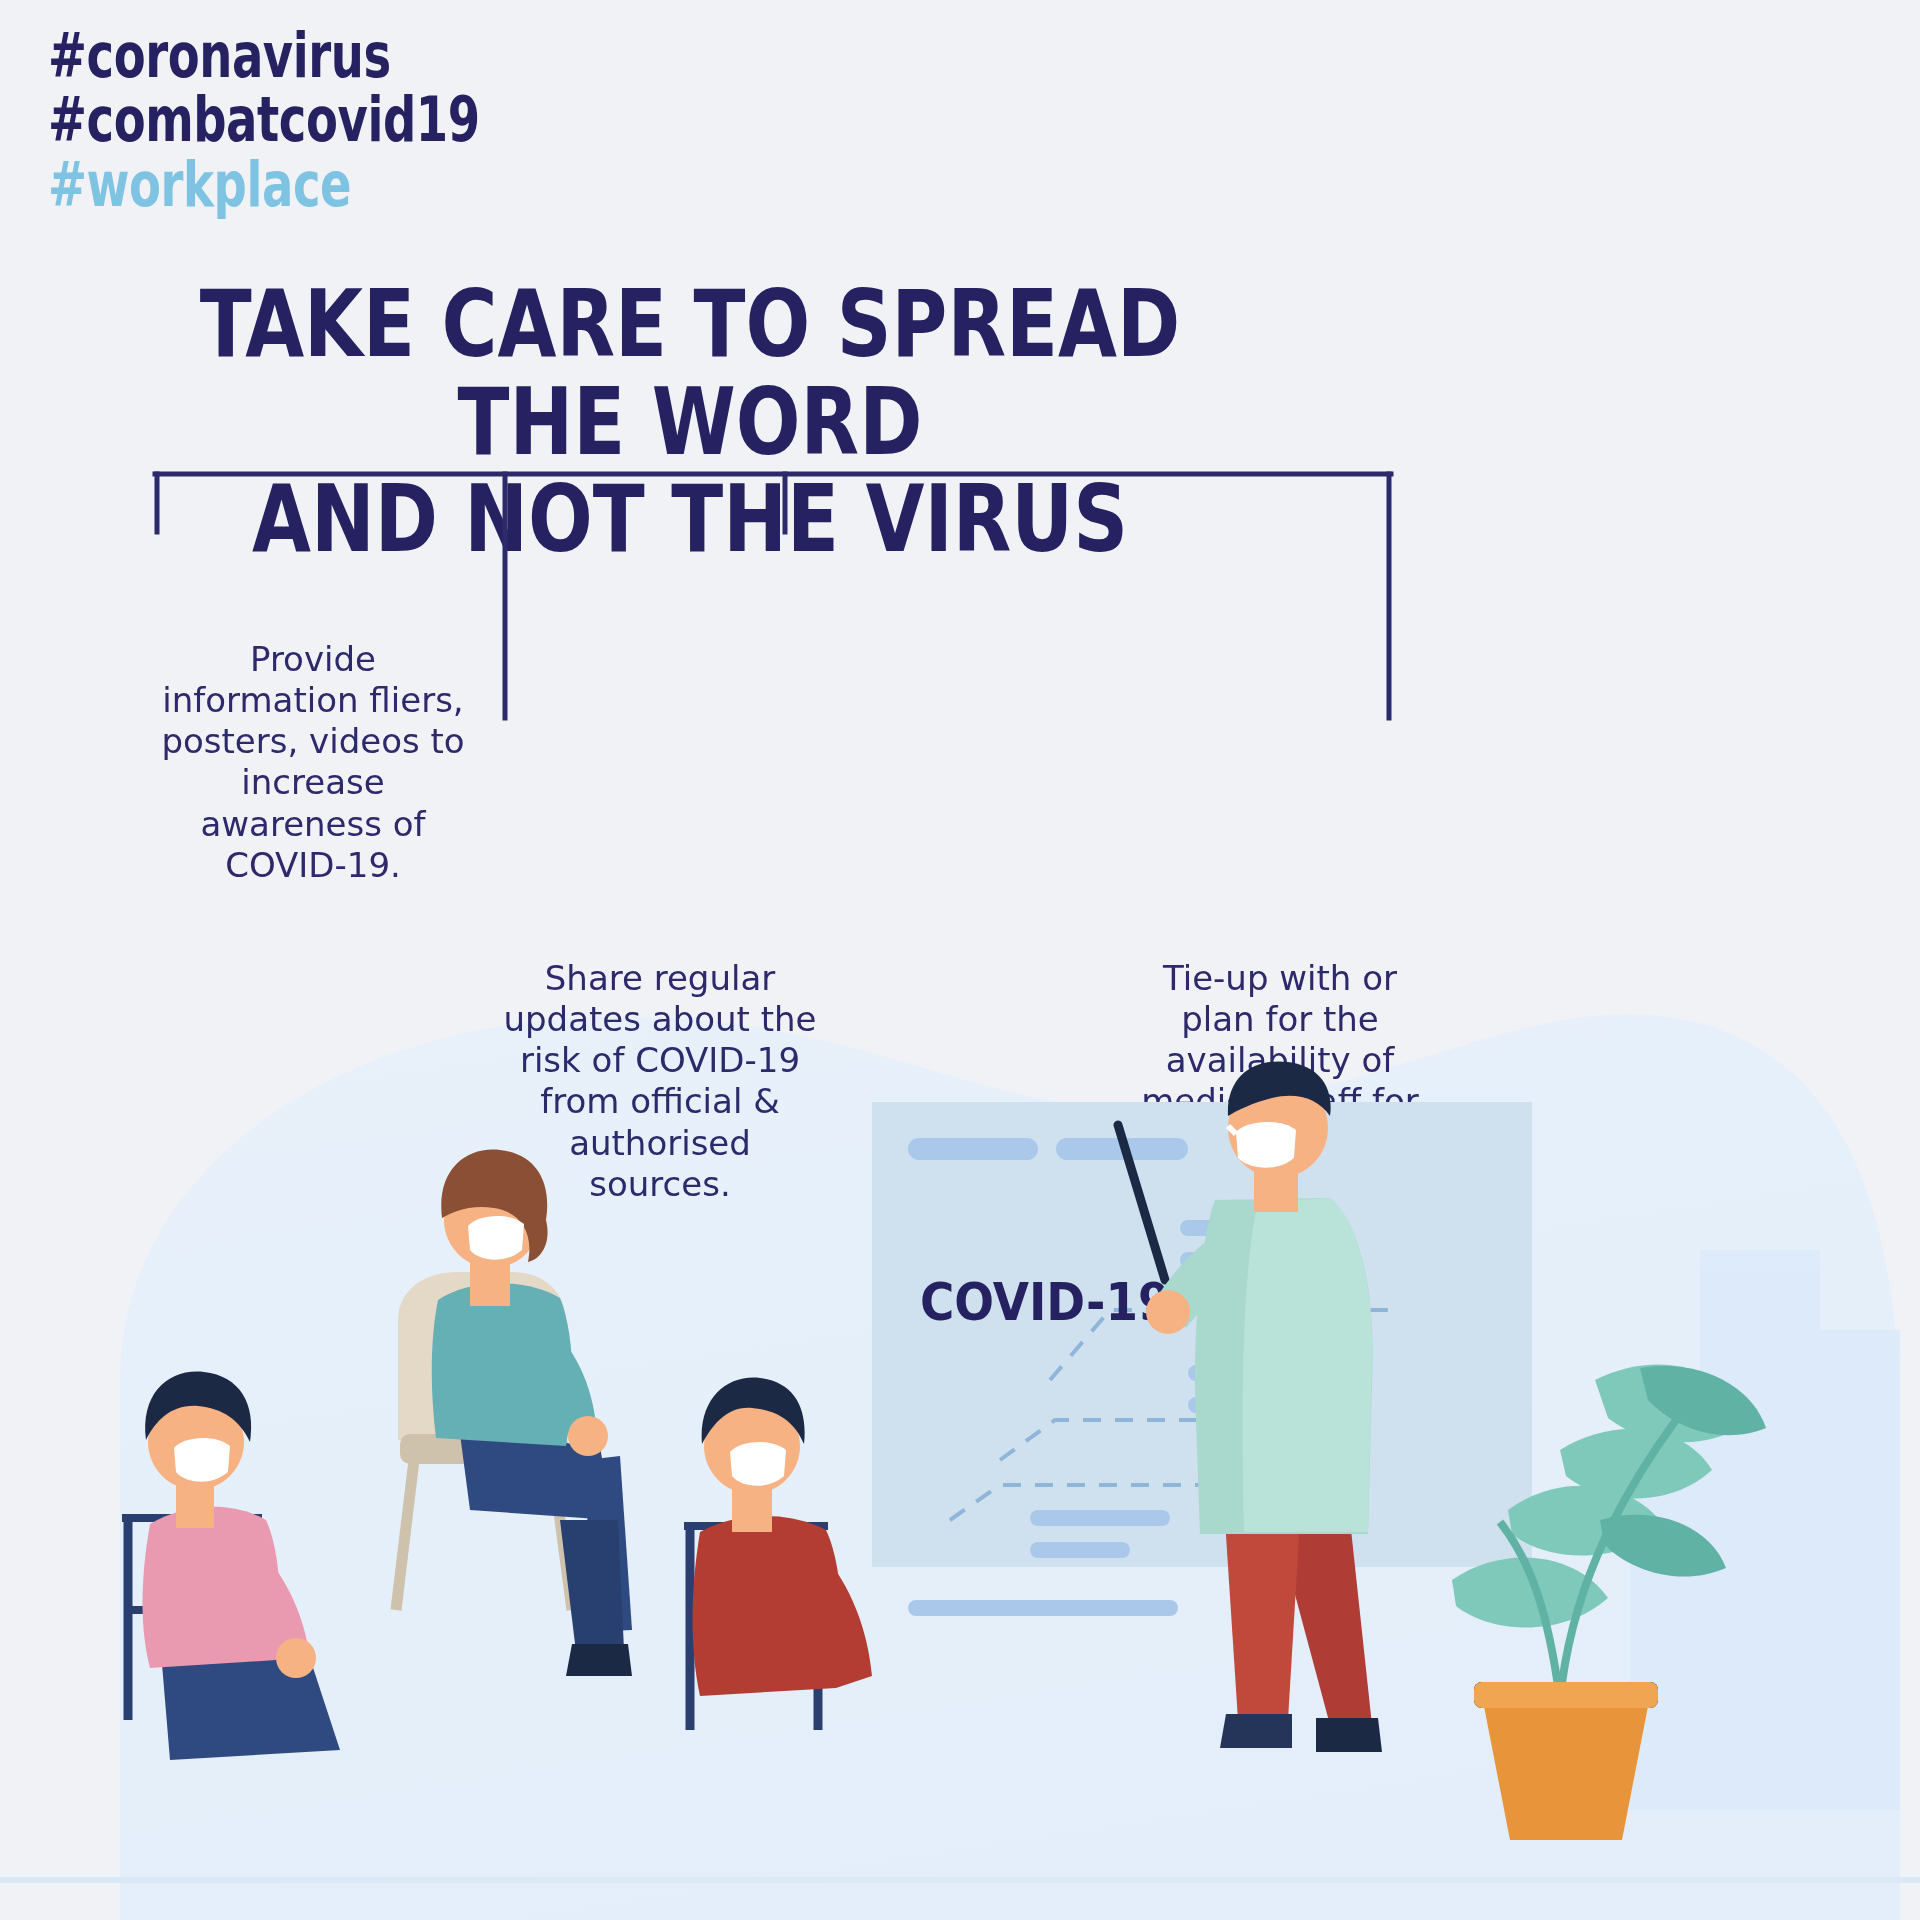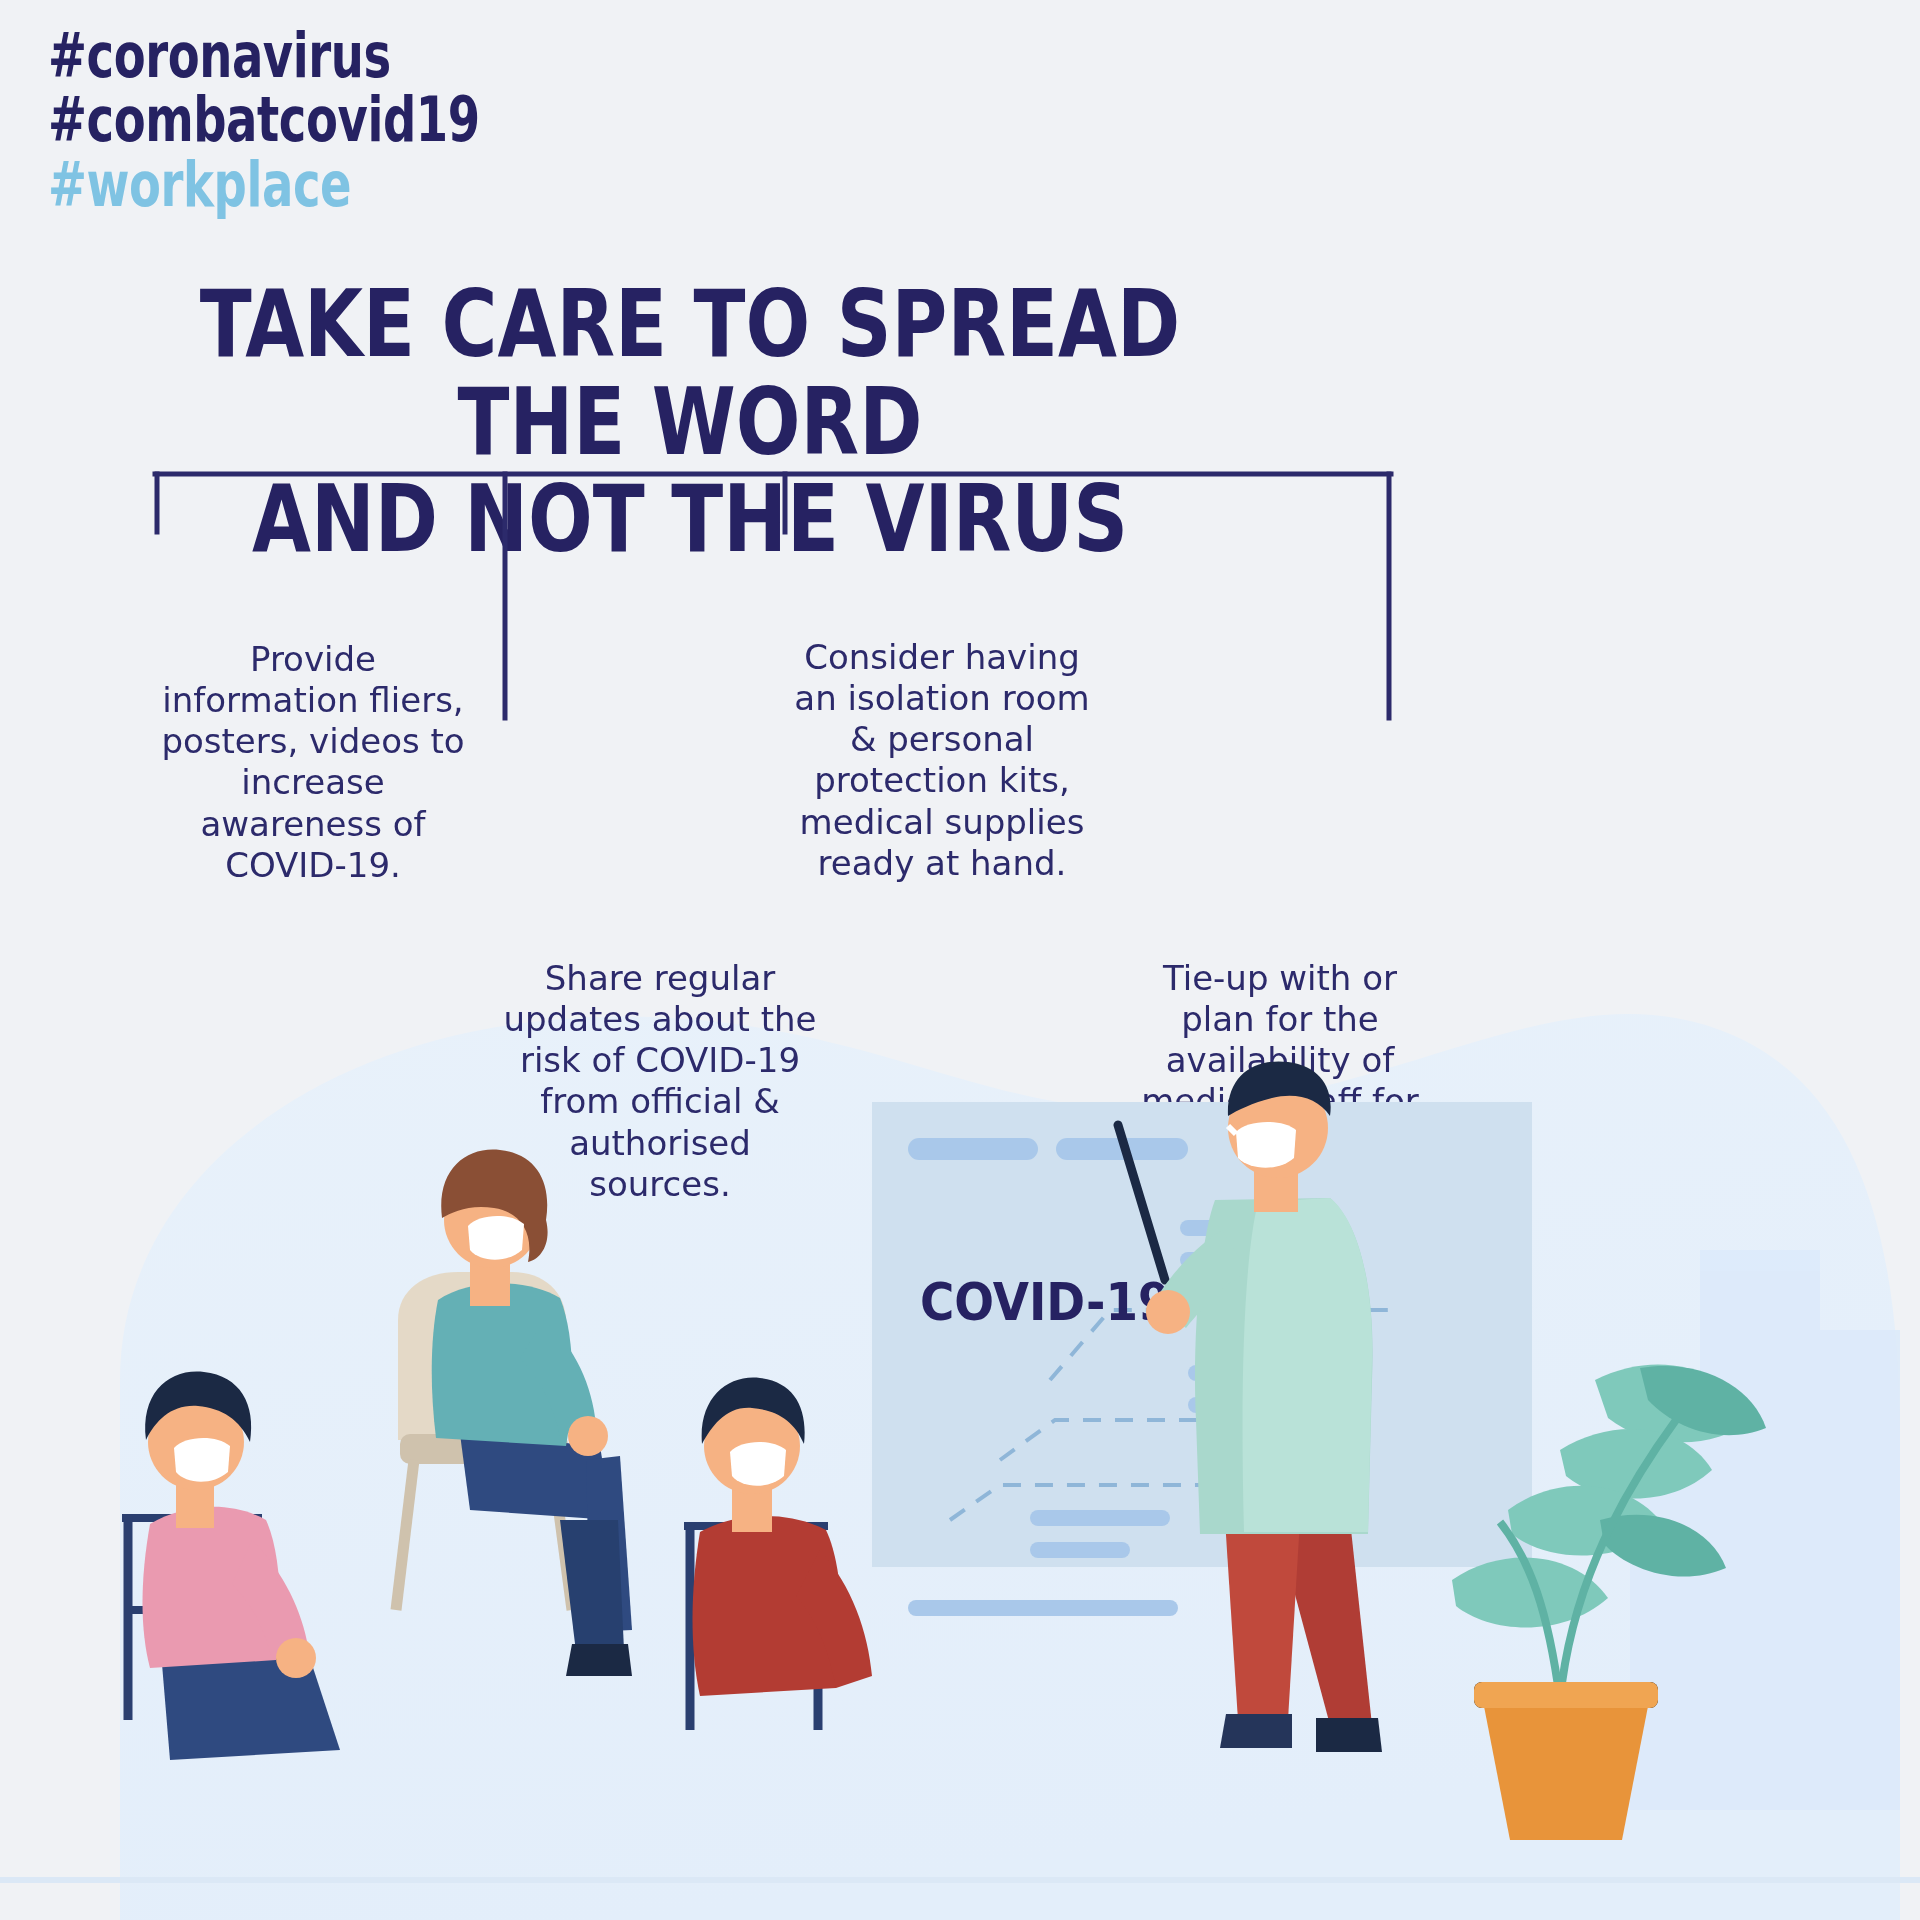--- a/index.html
+++ b/index.html
@@ -112,21 +112,20 @@
       <line x1="505" y1="34" x2="505" y2="278"></line>
 
       <line x1="785" y1="34" x2="785" y2="92"></line>
 
       <line x1="1389" y1="34" x2="1389" y2="278"></line>
     </g>
   </svg>
 
   <div class="note" id="note-1">Provide information fliers, posters, videos to increase awareness of COVID-19.</div>
   <div class="note" id="note-2">Share regular updates about the risk of COVID-19 from official &amp; authorised sources.</div>
-  <div class="note" id="note-3">Consider having an isolation room &amp; personal protection kits, medical supplies ready at hand.</div>
   <div class="note" id="note-4">Tie-up with or plan for the availability of medical staff for advice on health aspects.</div>
 
   <svg class="illo" viewBox="0 0 1920 1100">
 
     <g>
       <rect x="872" y="282" width="660" height="465" fill="#cfe0ef"></rect>
 
       <rect x="908" y="318" width="130" height="22" rx="11" fill="#a9c8ea"></rect>
       <rect x="1056" y="318" width="132" height="22" rx="11" fill="#a9c8ea"></rect>
 

